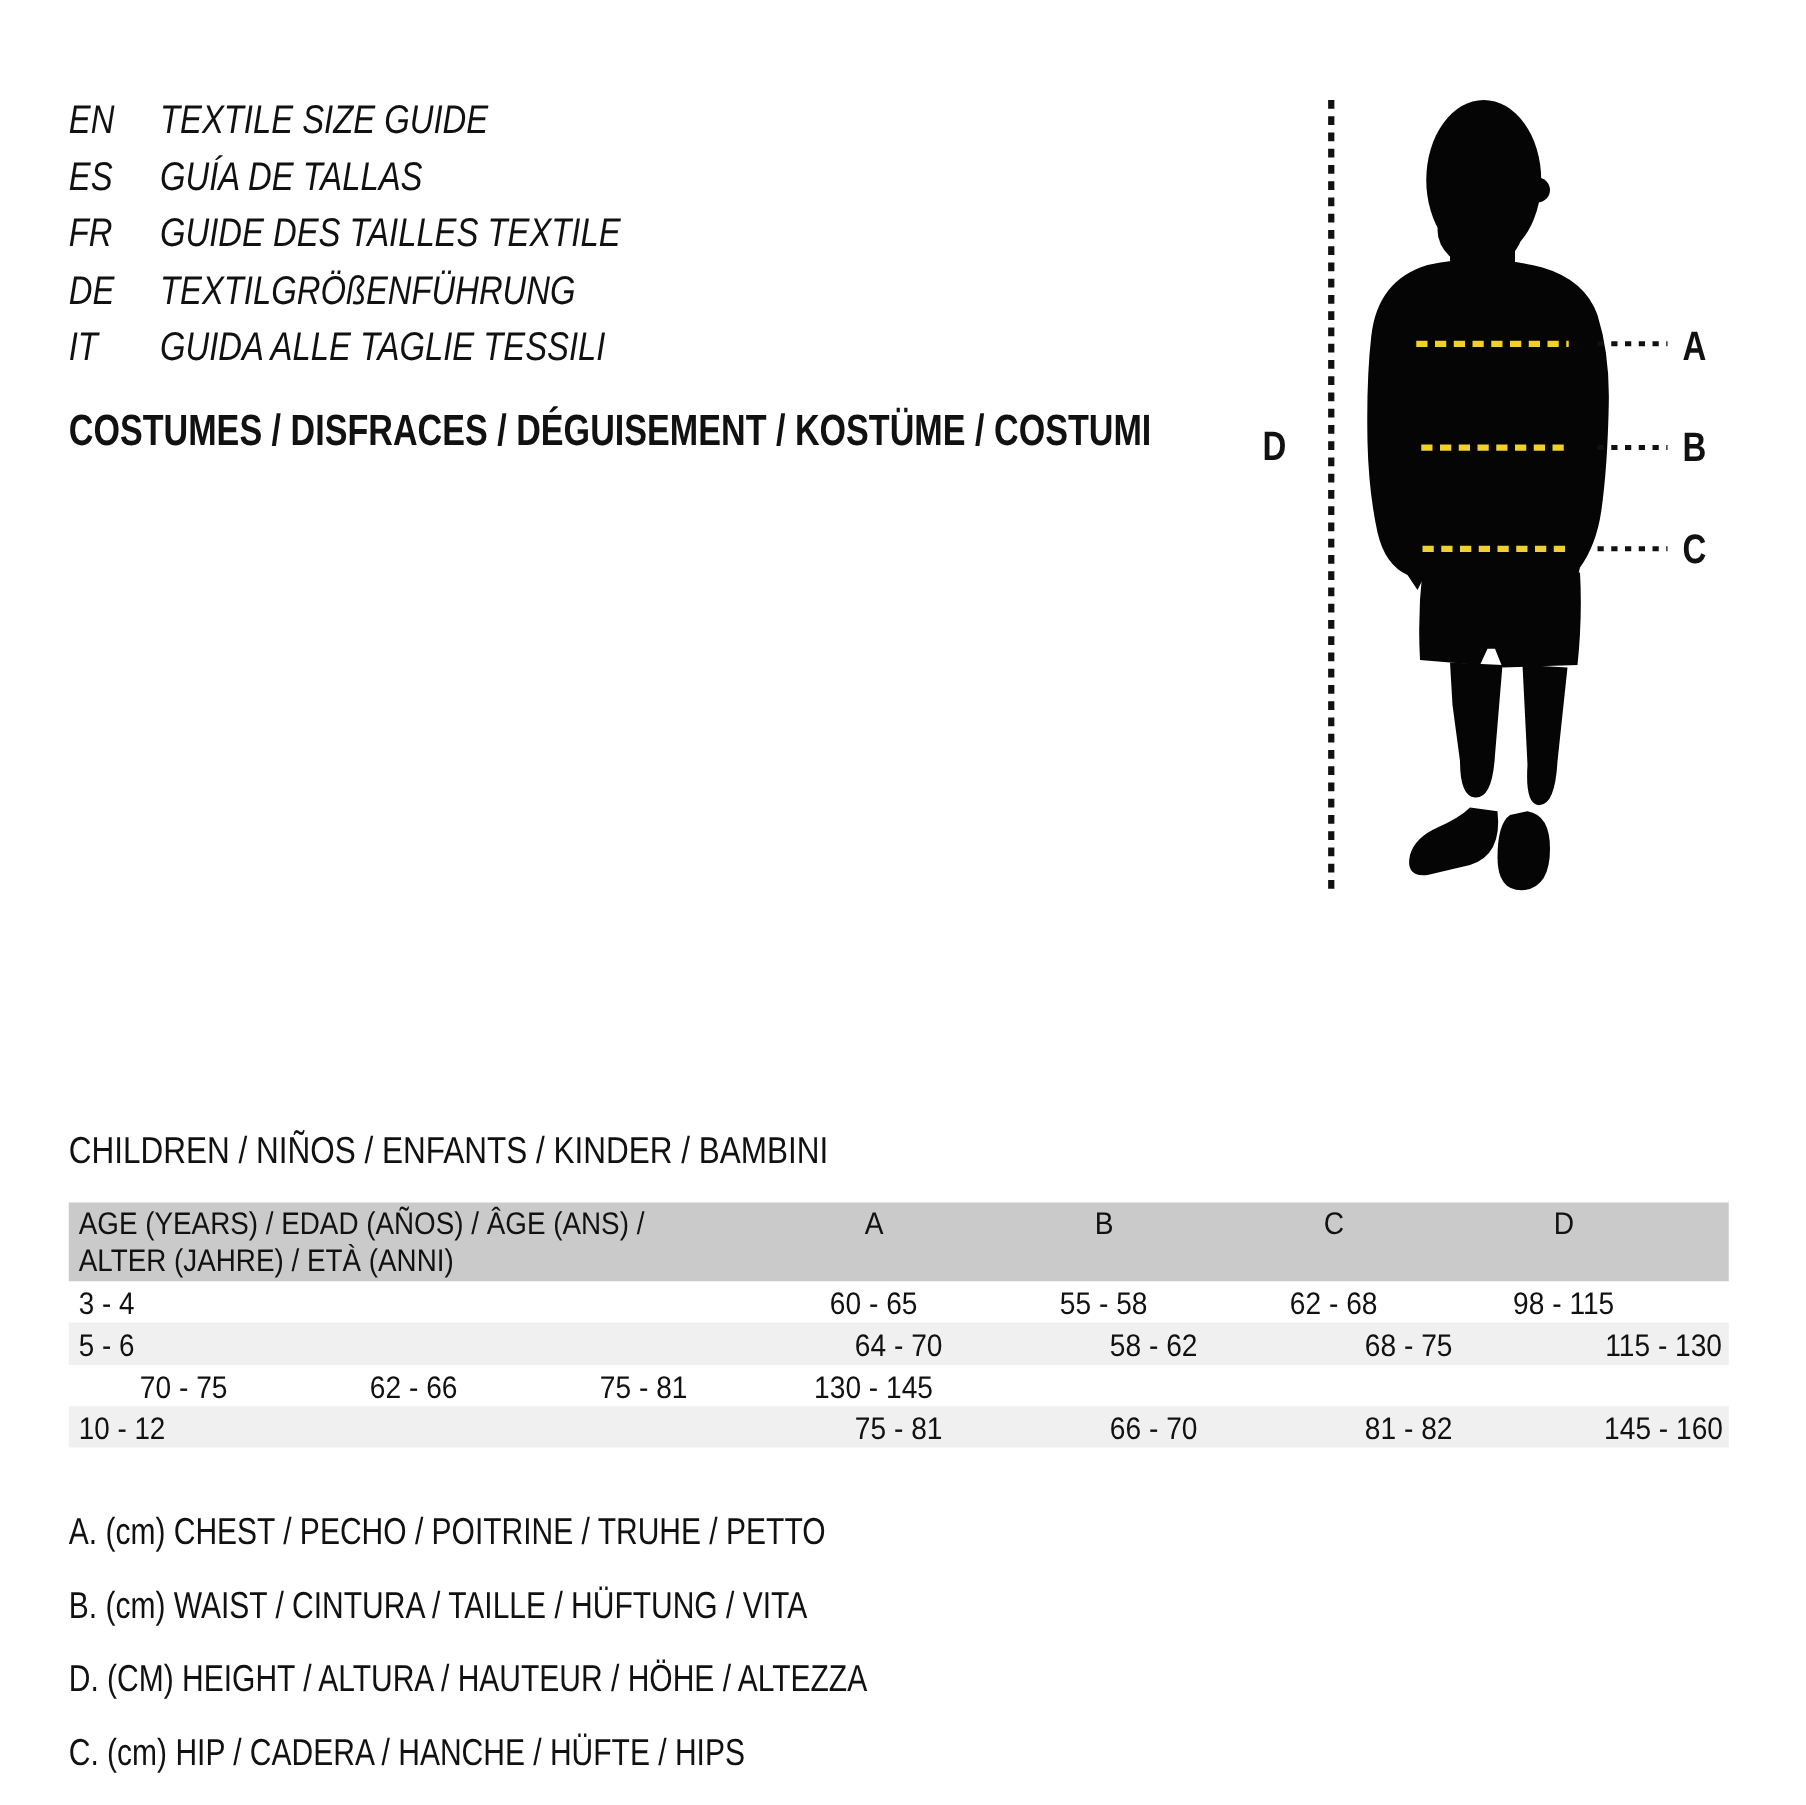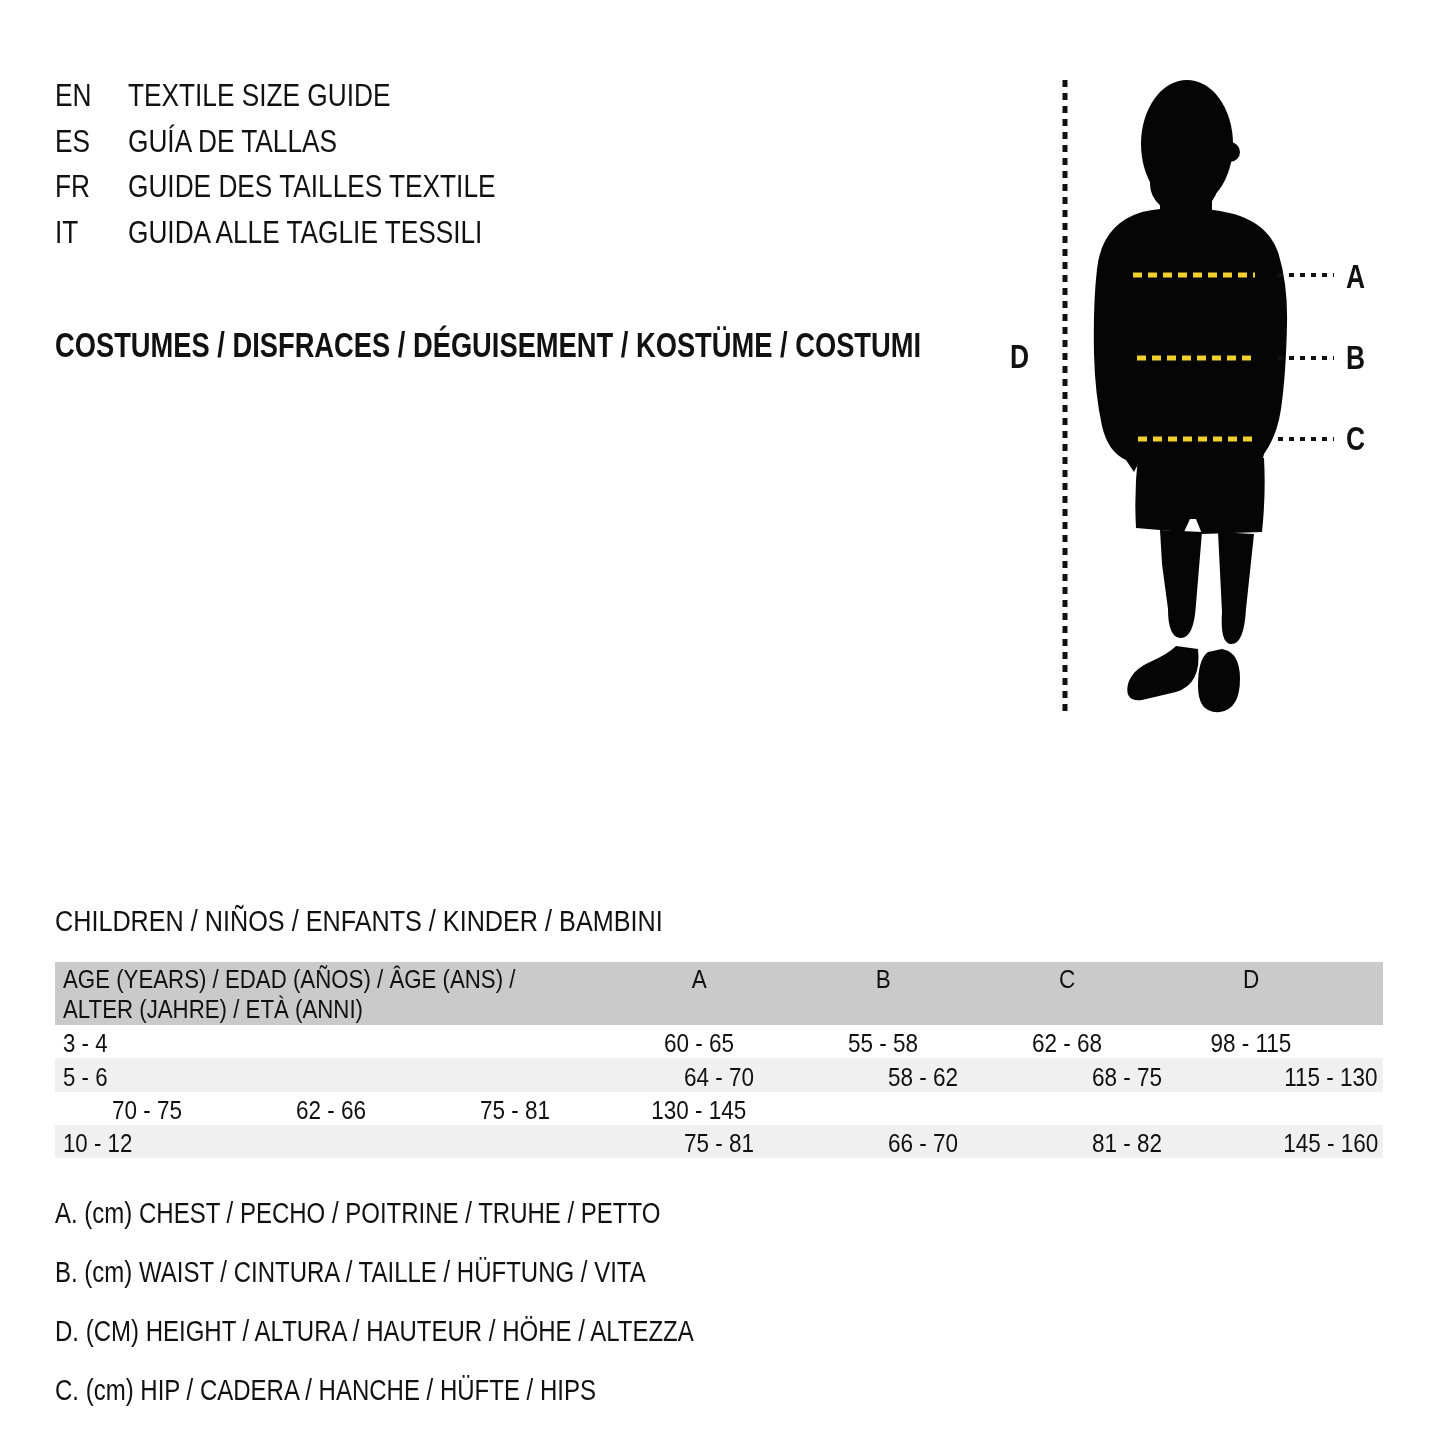--- a/index.html
+++ b/index.html
@@ -5,21 +5,21 @@
   html,body{margin:0;padding:0;}
   body{
     width:1445px;height:1444px;position:relative;background:#fff;
     font-family:"Liberation Sans",sans-serif;color:#111;overflow:hidden;
   }
   .cond{display:inline-block;transform:scaleX(0.82);transform-origin:0 50%;white-space:nowrap;}
   .cond-c{display:inline-block;transform:scaleX(0.9);transform-origin:50% 50%;white-space:nowrap;}
 
   
   .lang-block{position:absolute;left:55px;top:73px;}
-  .lang-row{display:flex;height:45.5px;align-items:center;font-size:32px;}
+  .lang-row{display:flex;height:45.5px;align-items:center;font-size:32px;font-style:italic;}
   .lang-code{width:73px;flex:0 0 73px;}
 
   
   .category-title{position:absolute;left:55px;top:323px;font-size:35px;font-weight:700;line-height:44px;}
 
   
   .figure-svg{position:absolute;left:1050px;top:64px;width:300px;height:656px;}
   .fig-label{position:absolute;font-size:33px;font-weight:700;line-height:34px;}
   .fig-label .cond{transform:scaleX(0.8);}
   .lbl-a{left:1346px;top:260px;}
@@ -36,38 +36,42 @@
   .t-row.alt{background:#f0f0f0;gap:20px;}
   .c-age{width:552px;flex:0 0 552px;padding-left:8px;box-sizing:border-box;}
   .c-val{width:184px;flex:0 0 184px;text-align:center;}
   .t-head .c-age{padding-top:3px;line-height:29.5px;}
   .t-head .c-val{padding-top:3px;line-height:29.5px;}
   .t-head .cond{transform:scaleX(0.89);}
   .t-row .cond{transform:scaleX(0.89);}
 
   
   .legend{position:absolute;left:55px;top:1196px;}
-  .legend-row{display:flex;height:59px;font-size:30px;}
+  .legend-row{display:flex;height:59px;align-items:center;font-size:30px;}
   .legend-row .cond{transform:scaleX(0.8);}
 </style>
 </head>
 <body>
 
 <div class="lang-block">
   <div class="lang-row">
     <span class="lang-code"><span class="cond">EN</span></span>
     <span class="cond">TEXTILE SIZE GUIDE</span>
   </div>
   <div class="lang-row">
     <span class="lang-code"><span class="cond">ES</span></span>
     <span class="cond">GUÍA DE TALLAS</span>
   </div>
   <div class="lang-row">
     <span class="lang-code"><span class="cond">FR</span></span>
     <span class="cond">GUIDE DES TAILLES TEXTILE</span>
+  </div>
+  <div class="lang-row">
+    <span class="lang-code"><span class="cond">DE</span></span>
+    <span class="cond">TEXTILGRÖßENFÜHRUNG</span>
   </div>
   <div class="lang-row">
     <span class="lang-code"><span class="cond">IT</span></span>
     <span class="cond">GUIDA ALLE TAGLIE TESSILI</span>
   </div>
 </div>
 
 <div class="category-title">
   <span class="cond" style="transform:scaleX(0.78);">COSTUMES / DISFRACES / DÉGUISEMENT / KOSTÜME / COSTUMI</span>
 </div>

